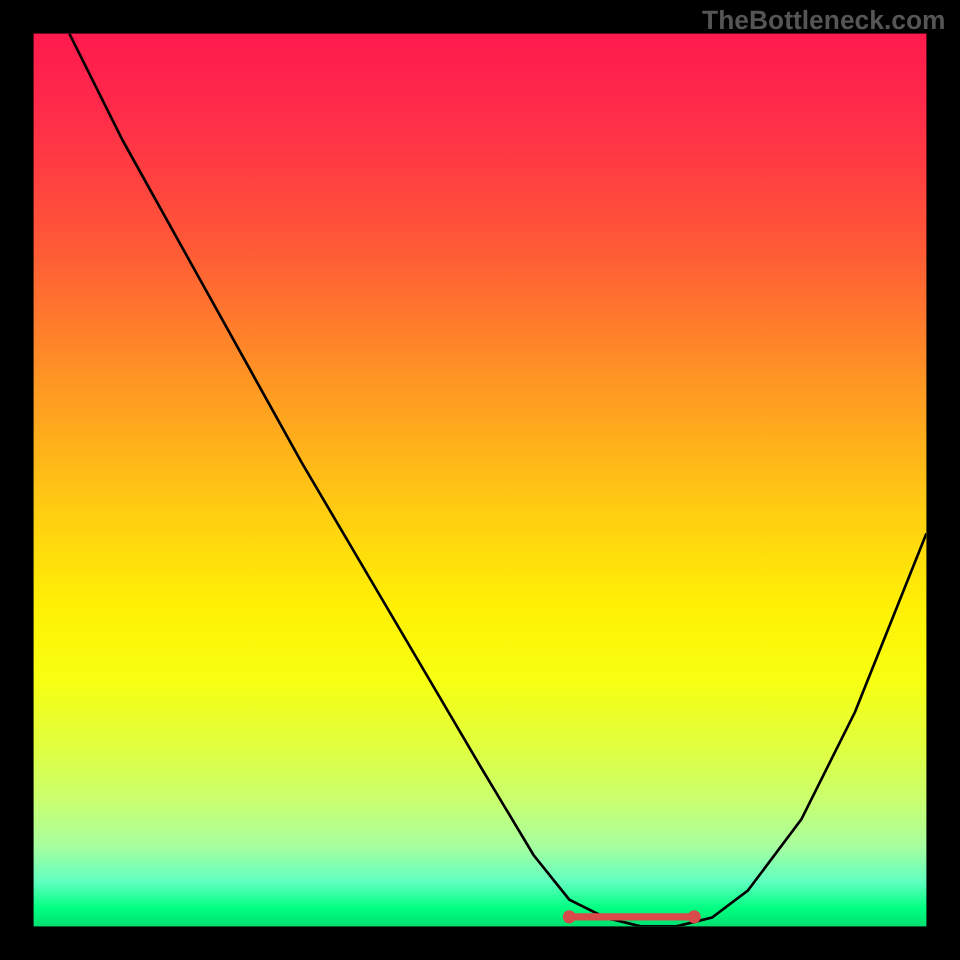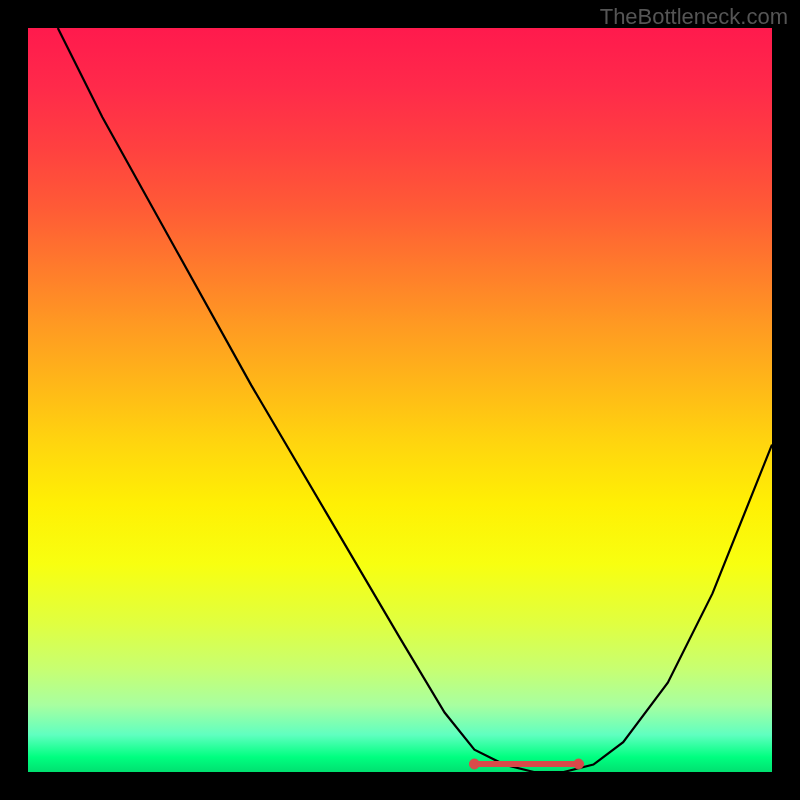--- a/index.html
+++ b/index.html
@@ -10,21 +10,21 @@
     font-family: Arial, sans-serif;
     position: relative;
     overflow: hidden;
   }
   .watermark {
     position: absolute;
     top: 4px;
     right: 12px;
     color: #555;
     font-size: 22px;
-    font-weight: 400;
+    font-weight: 700;
     z-index: 10;
   }
   .plot-area {
     position: absolute;
     left: 28px;
     top: 28px;
     width: 744px;
     height: 744px;
   }
   .gradient-bg {

